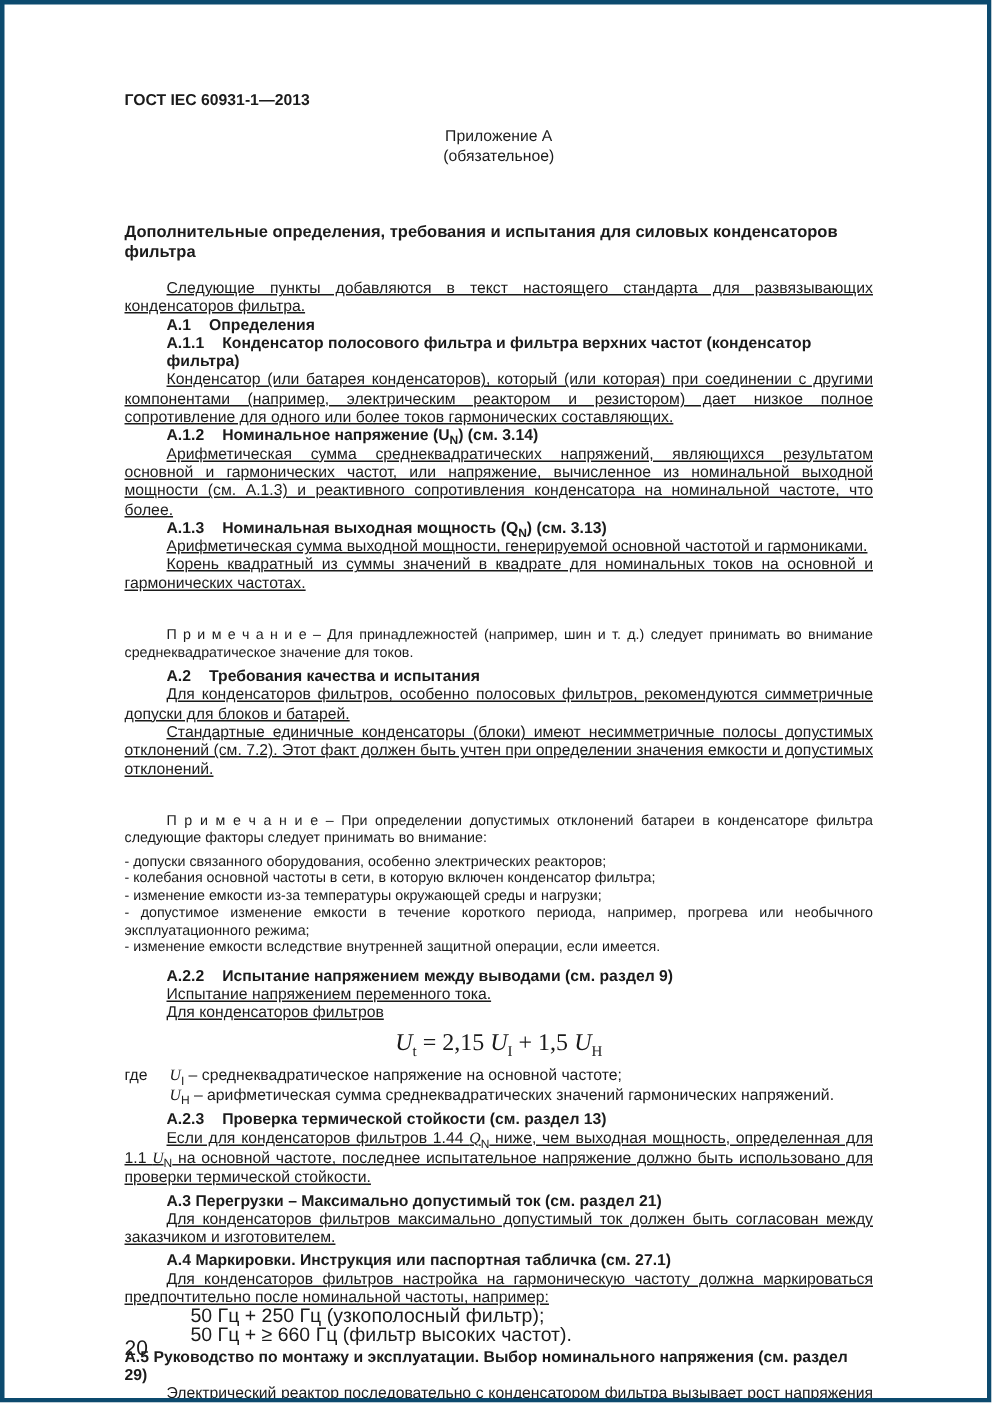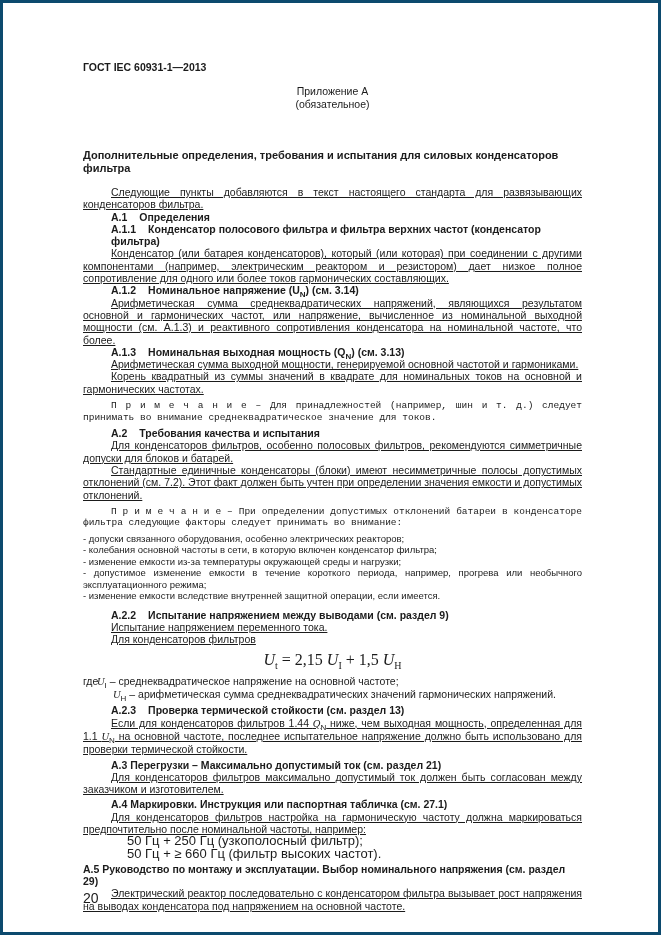--- a/index.html
+++ b/index.html
@@ -12,30 +12,30 @@
   }
   .doc-header { font-weight:bold; font-size:10.5px; margin-bottom:12px; }
   .appendix-head { text-align:center; font-size:10.5px; line-height:12.5px; }
   .main-title { font-size:11px; font-weight:bold; line-height:13px; margin-top:39px; margin-bottom:11px; }
   p.body { font-size:10.5px; line-height:12.3px; text-align:justify;text-decoration:underline; }
   .ind { text-indent:28px; }
   .heading { font-weight:bold; font-size:10.5px; line-height:12.3px; padding-left:28px; text-align:left; }
   .heading.flush { padding-left:0; margin-top:3px; }
   .heading.gap { margin-top:3px; }
   .hnum { margin-right:12px; }
-  .note { font-size:9.5px; line-height:11.5px; text-align:justify; text-indent:28px; margin:5px 0 4px;font-family:Liberation Mono, monospace; }
+  .note { font-size:9.5px; line-height:11.5px; text-align:justify; text-indent:28px; margin:23px 0 4px; }
   .list { margin-bottom:7px; }
   .list p { font-size:9.5px; line-height:11.5px; text-align:justify; }
   .formula { text-align:center; font-family:"Liberation Serif", serif; font-size:16px; line-height:20px; margin:4px 0 5px; }
   .formula .var { font-style:italic; }
   .formula sub { font-size:10px; }
   .var { font-family:"Liberation Serif", serif; font-style:italic; }
   sub { font-size:8px; line-height:0; }
   .where-row { font-size:10.5px; line-height:12.3px; text-align:justify; }
-  .where-label { display:inline-block; width:14px; }
+  .where-label { display:inline-block; width:30px; }
   .where-row.cont { padding-left:30px; }
   .examples p { font-size:13px; line-height:12.3px;padding-left:44px; }
   .footer-page { position:absolute; left:80px; bottom:26px; font-size:14px; }
 </style>
 </head>
 <body>
 
 <div class="page">
 
   <div class="doc-header">ГОСТ IEC 60931-1—2013</div>

